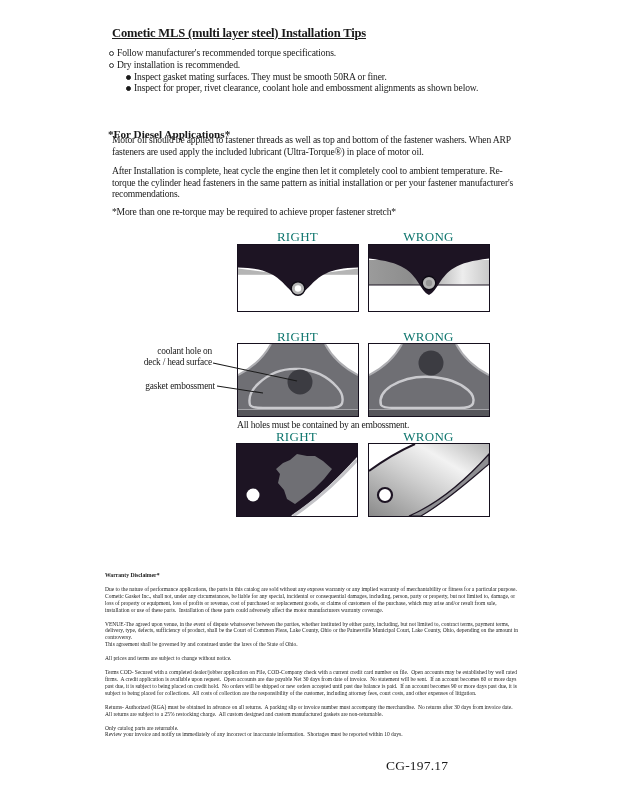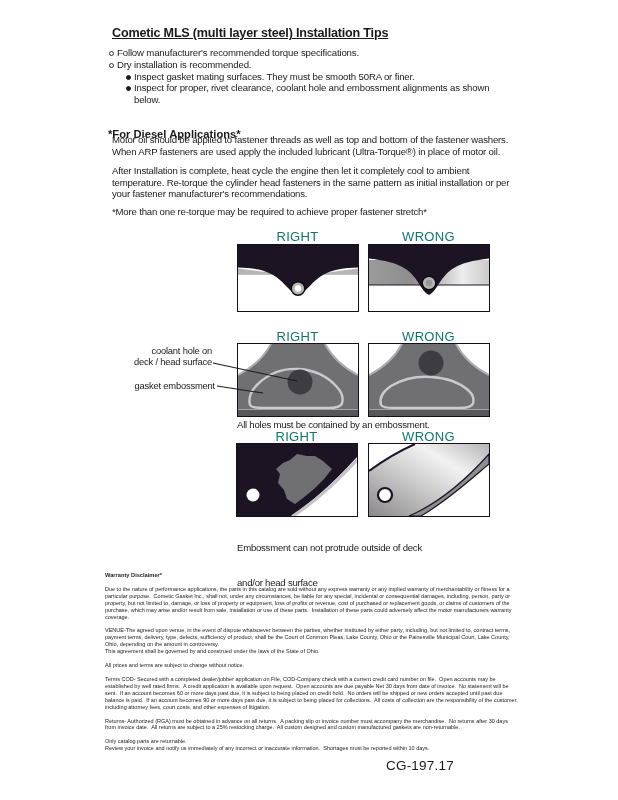--- a/index.html
+++ b/index.html
@@ -1,17 +1,17 @@
 <!DOCTYPE html>
 <html><head>
 <meta charset="utf-8">
 <style>
   html,body{margin:0;padding:0;background:#888;}
   .page{position:relative;width:618px;height:800px;background:#fff;margin:0 auto;
-        font-family:Liberation Sans, sans-serif;color:#1a1a1a;overflow:hidden;}
+        font-family:Liberation Serif, serif;color:#1a1a1a;overflow:hidden;}
   
   .title{position:absolute;left:112px;top:26px;font-size:12.6px;font-weight:bold;
          letter-spacing:-0.2px;text-decoration:underline;margin:0;}
   
   .tips{position:absolute;left:108px;top:47px;width:410px;font-size:9.6px;line-height:11.8px;letter-spacing:-0.15px;}
   .tip{position:relative;padding-left:9px;}
   .tip::before{content:"";position:absolute;left:1px;top:4px;width:3px;height:3px;
                border:0.9px solid #333;border-radius:50%;}
   .tip.sub{margin-left:17px;}
   .tip.sub::before{background:#1a1a1a;border-color:#1a1a1a;}
@@ -159,24 +159,20 @@
         </linearGradient>
       </defs>
       <rect x="0" y="0" width="120" height="72" fill="#ffffff"></rect>
       <path d="M0,27 C15,16 30,7 46,0 H120 V10 C95,38 68,60 40,72 H0 Z" fill="url(#g-band3)"></path>
       <path d="M0,27 C15,16 30,7 46,0" stroke="#1d1423" stroke-width="2" fill="none"></path>
       <path d="M120,10 C95,38 68,60 40,72 L52,72 C78,57 101,36 120,20 Z" fill="#8e8e92" stroke="#1d1423" stroke-width="1.2"></path>
       <circle cx="16" cy="51" r="7" fill="#ffffff" stroke="#1d1423" stroke-width="2.2"></circle>
     </svg>
   </div>
 
-  <div class="cap" style="top:519px;">
-    <div>Embossment can not protrude outside of deck</div>
-    <div>and/or head surface</div>
-  </div>
 
   <div class="warranty">
     <p class="wh">Warranty Disclaimer*</p>
     <p>Due to the nature of performance applications, the parts in this catalog are sold without any express warranty or any implied warranty of merchantability or fitness for a particular purpose.  Cometic Gasket Inc., shall not, under any circumstances, be liable for any special, incidental or consequential damages, including, person, party or property, but not limited to, damage, or loss of property or equipment, loss of profits or revenue, cost of purchased or replacement goods, or claims of customers of the purchase, which may arise and/or result from sale, installation or use of these parts.  Installation of these parts could adversely affect the motor manufacturers warranty coverage.</p>
     <p class="tight">VENUE-The agreed upon venue, in the event of dispute whatsoever between the parties, whether instituted by either party, including, but not limited to, contract terms, payment terms, delivery, type, defects, sufficiency of product, shall be the Court of Common Pleas, Lake County, Ohio or the Painesville Municipal Court, Lake County, Ohio, depending on the amount in controversy.</p>
     <p>This agreement shall be governed by and construed under the laws of the State of Ohio.</p>
     <p>All prices and terms are subject to change without notice.</p>
     <p>Terms COD- Secured with a completed dealer/jobber application on File, COD-Company check with a current credit card number on file.  Open accounts may be established by well rated firms.  A credit application is available upon request.  Open accounts are due payable Net 30 days from date of invoice.  No statement will be sent.  If an account becomes 60 or more days past due, it is subject to being placed on credit hold.  No orders will be shipped or new orders accepted until past due balance is paid.  If an account becomes 90 or more days past due, it is subject to being placed for collections.  All costs of collection are the responsibility of the customer, including attorney fees, court costs, and other expenses of litigation.</p>
     <p>Returns- Authorized (RGA) must be obtained in advance on all returns.  A packing slip or invoice number must accompany the merchandise.  No returns after 30 days from invoice date.  All returns are subject to a 25% restocking charge.  All custom designed and custom manufactured gaskets are non-returnable.</p>
     <p class="tight">Only catalog parts are returnable.</p>

